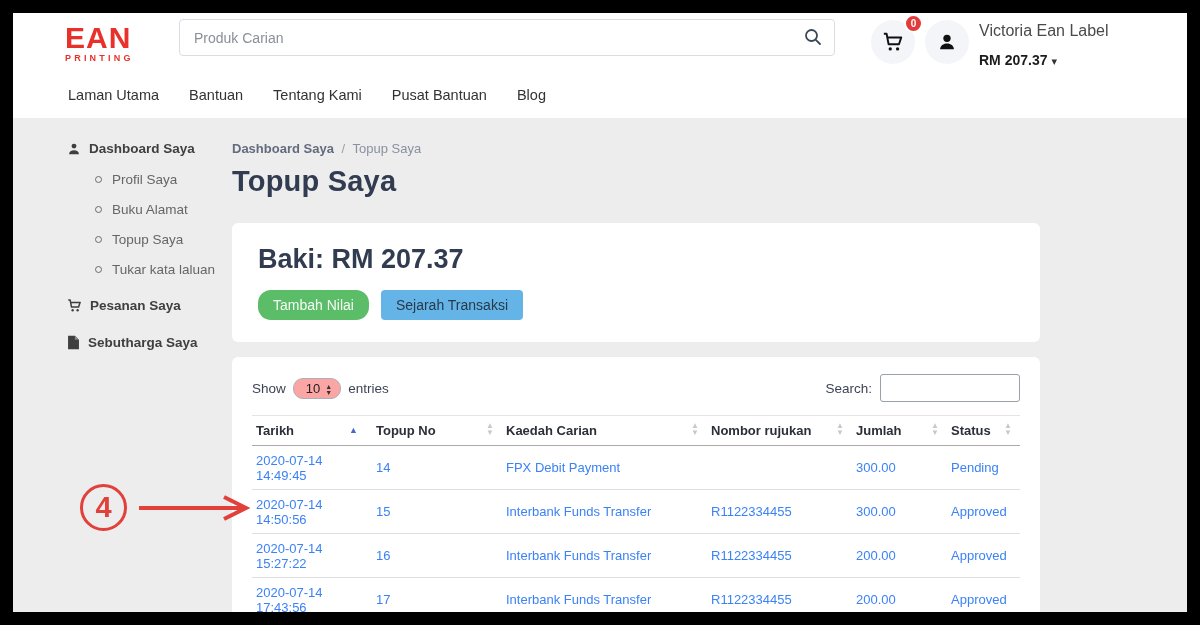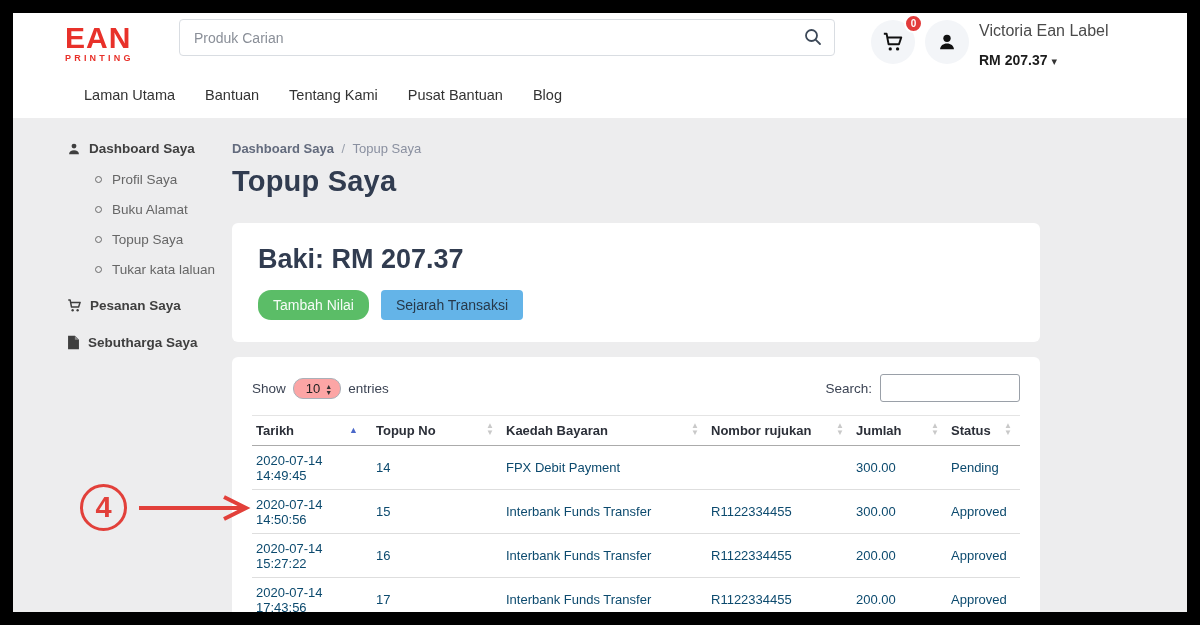--- a/index.html
+++ b/index.html
@@ -18,21 +18,21 @@
   .searchbox input::placeholder { color:#8a8f98; }
   .search-glass { position:absolute; right:12px; top:8px; }
   .circ-btn { position:relative; width:44px; height:44px; border-radius:50%; background:#f3f5f8; display:flex; align-items:center; justify-content:center; cursor:pointer; }
   .cart-wrap { margin-left:36px; margin-top:1px; }
   .badge { position:absolute; top:-6px; right:-8px; min-width:19px; height:19px; border-radius:50%; background:#e23b3b; border:2px solid #fff; color:#fff; font-size:10px; font-weight:bold; display:flex; align-items:center; justify-content:center; }
   .avatar-wrap { margin-left:10px; margin-top:1px; }
   .usermenu { display:flex; align-items:center; margin-left:10px; margin-top:3px; cursor:pointer; }
   .usertext .uname { font-size:16px; color:#4a4a4a; }
   .usertext .ubal { font-size:14px; font-weight:bold; color:#1c1c1c; margin-top:12px; }
   .caret { font-size:11px; color:#333; margin-left:4px; }
-  .row2 { display:flex; gap:30px; padding-left:71px; align-items:center; height:42px; margin-top:1px; }
+  .row2 { display:flex; gap:30px; padding-left:55px; align-items:center; height:42px; margin-top:1px; }
   .nav-item { font-size:14.5px; color:#333; cursor:pointer; }
 
   
   .content { display:flex; }
   .sidebar { width:219px; padding:23px 0 0 54px; flex-shrink:0; }
   .side-section { display:flex; align-items:center; gap:8px; font-size:13.5px; font-weight:bold; color:#3f3f3f; margin-bottom:16px; cursor:pointer; }
   .side-sub { display:flex; align-items:center; gap:10px; font-size:13.5px; color:#666; margin:0 0 15px 28px; cursor:pointer; }
   .dot { width:7px; height:7px; border:1.5px solid #6b6b6b; border-radius:50%; flex-shrink:0; }
   .side-gap { height:6px; }
 
@@ -56,21 +56,21 @@
   .pselect { display:flex; align-items:flex-end; gap:5px; border:1px solid #aab0b8; border-radius:10px; padding:2px 8px 2px 12px; font-size:13px; color:#222; cursor:pointer; background:#fca5a5; }
   .steppers { display:flex; flex-direction:column; font-size:7px; color:#333; line-height:6px; }
   .search-group { display:flex; align-items:center; gap:8px; }
   .search-group input { width:140px; height:28px; border:1px solid #9aa0a8; border-radius:3px; padding:0 6px; font-size:13px; outline:none; font-family:inherit; }
 
   table { width:100%; border-collapse:collapse; margin-top:13px; table-layout:fixed; }
   col.c1{width:120px} col.c2{width:130px} col.c3{width:205px} col.c4{width:145px} col.c5{width:95px} col.c6{width:73px}
   thead th { font-size:13px; font-weight:bold; color:#2b2f38; text-align:left; padding:7px 14px 7px 4px; border-top:1px solid #e4e4e4; border-bottom:1px solid #ababab; cursor:pointer; position:relative; }
   .sorts { position:absolute; right:8px; top:7px; display:flex; flex-direction:column; font-size:8px; line-height:6.5px; color:#c9c9c9; }
   .sort-active { position:absolute; right:14px; top:9px; font-size:9px; color:#4a68c9; }
-  tbody td { font-size:13px; color:#0c4a6e; padding:6.5px 4px; border-bottom:1px solid #dedede; }
+  tbody td { font-size:13px; color:#3b82f6; padding:6.5px 4px; border-bottom:1px solid #dedede; }
 
   
   .ann-circle { position:absolute; left:67px; top:471px; width:47px; height:47px; border:3px solid #e2403a; border-radius:50%; display:flex; align-items:center; justify-content:center; font-size:29px; font-weight:bold; color:#e2403a; background:transparent; }
   .ann-arrow { position:absolute; left:126px; top:482px; }
 
   svg { display:block; }
 </style>
 </head>
 <body>
 
@@ -219,21 +219,21 @@
               <col class="c5">
               <col class="c6">
             </colgroup>
           <thead>
             <tr>
               <th><span>Tarikh</span><span class="sort-active">▲</span></th>
               <th><span>Topup No</span><span class="sorts">
                     <span>▲</span>
                     <span>▼</span>
                   </span></th>
-              <th><span>Kaedah Bayaran</span><span class="sorts">
+              <th><span>Kaedah Carian</span><span class="sorts">
                     <span>▲</span>
                     <span>▼</span>
                   </span></th>
               <th><span>Nombor rujukan</span><span class="sorts">
                     <span>▲</span>
                     <span>▼</span>
                   </span></th>
               <th><span>Jumlah</span><span class="sorts">
                     <span>▲</span>
                     <span>▼</span>

